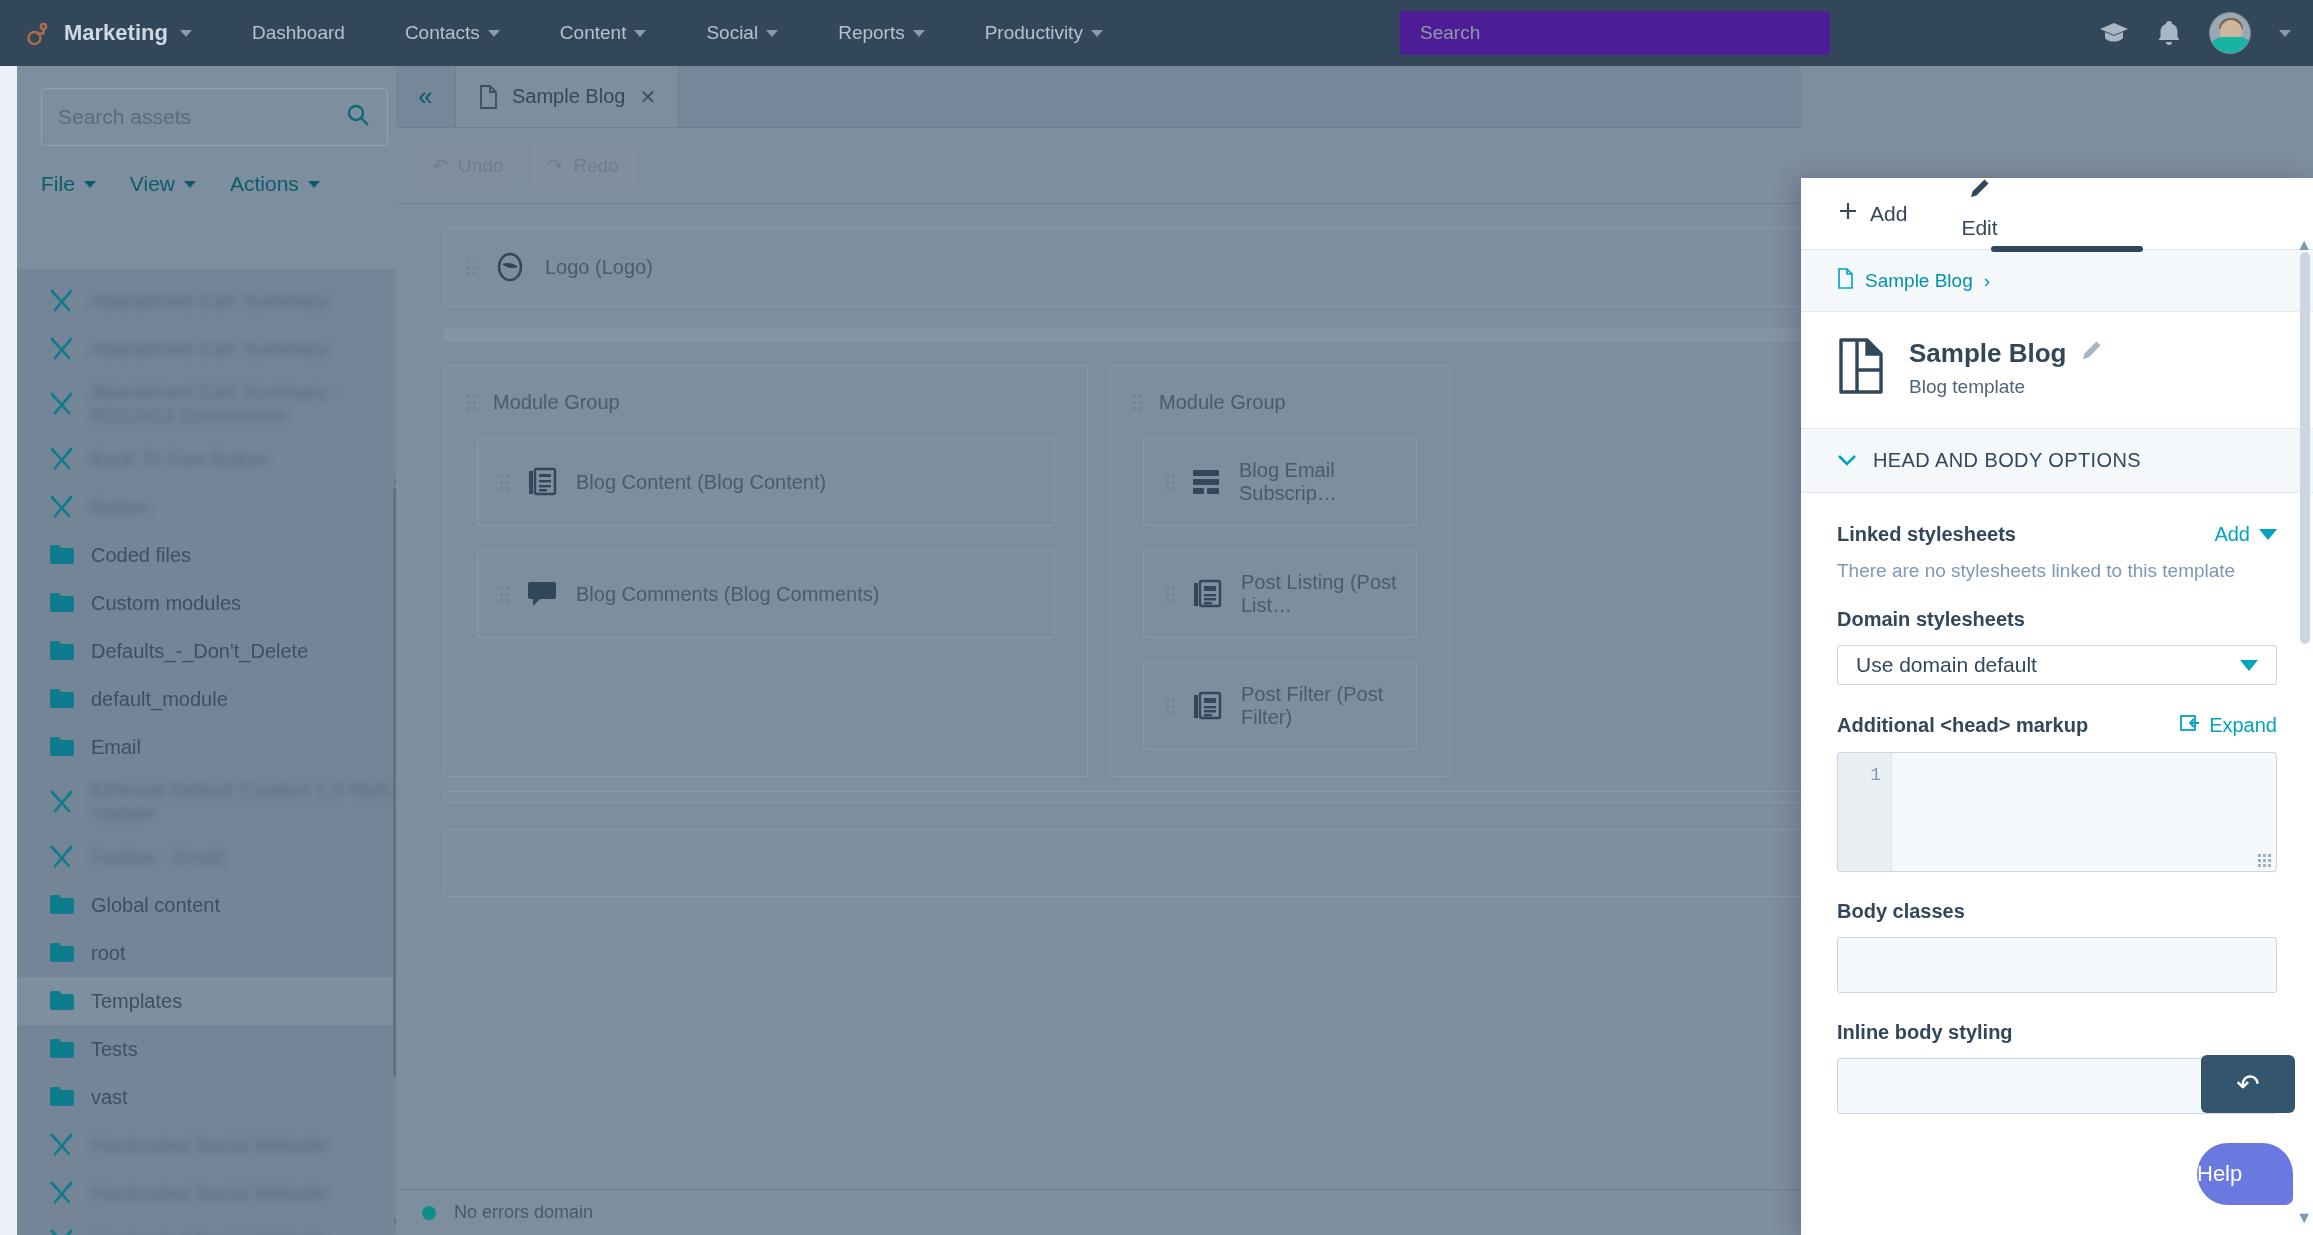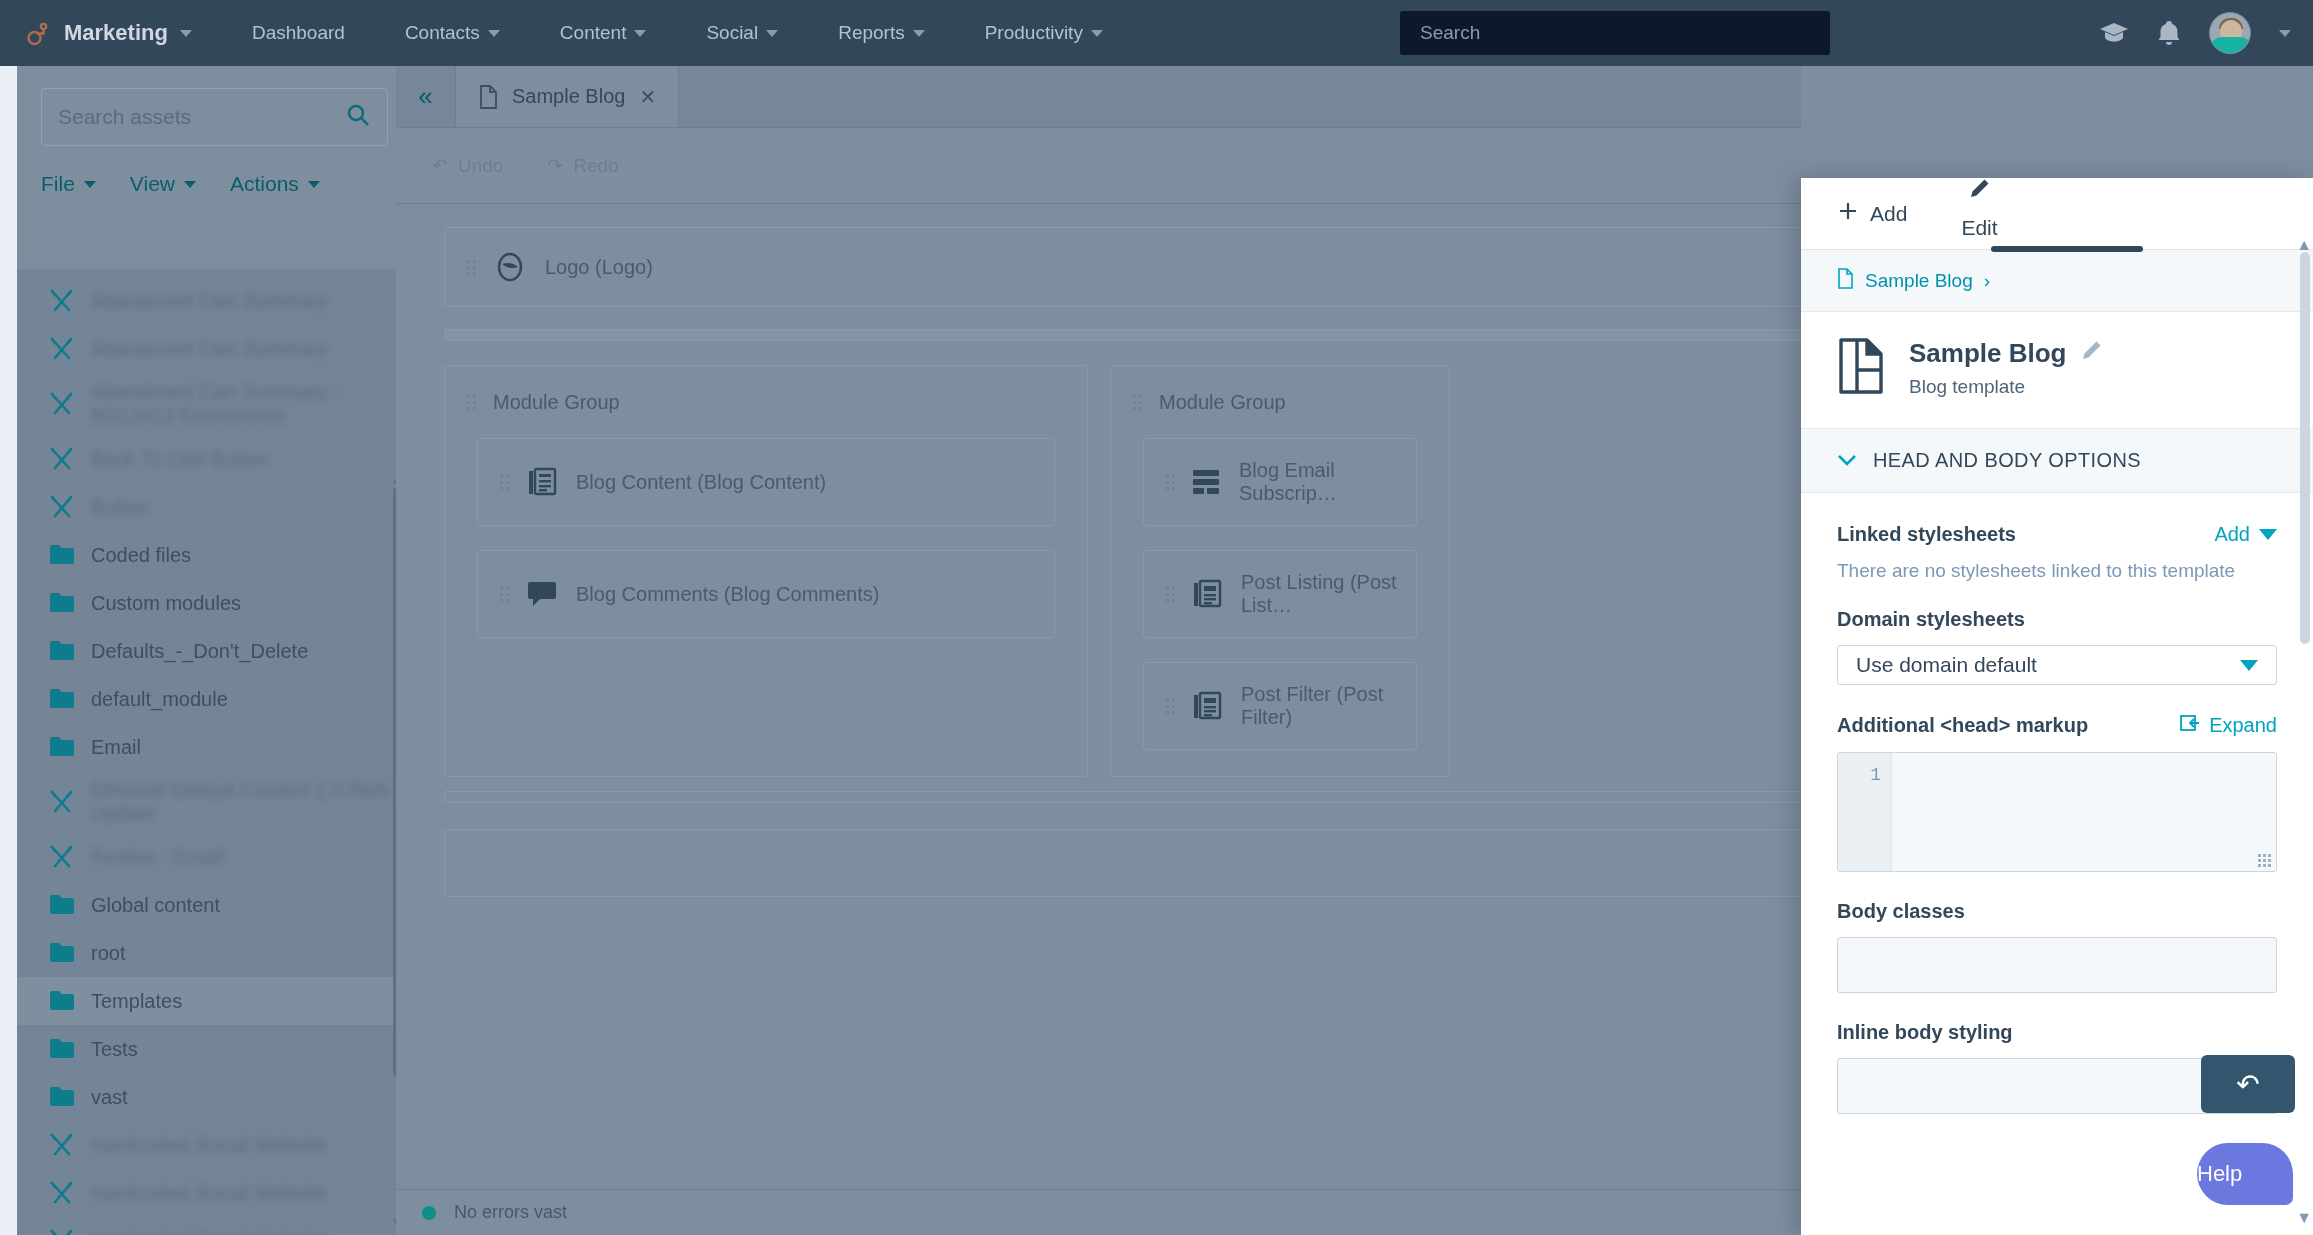--- a/index.html
+++ b/index.html
@@ -36,21 +36,21 @@
   }
   .caret-d {
     width: 0; height: 0;
     border-left: 6px solid transparent;
     border-right: 6px solid transparent;
     border-top: 7px solid #8c9bab;
   }
   .nav-search {
     position: absolute; left: 1400px; top: 11px;
     width: 430px; height: 44px;
-    background: #0f172a;
+    background: #4c1d95;
     border-radius: 3px;
     color: #8d9bab; font-size: 19px;
     display: flex; align-items: center; padding-left: 20px;
   }
   .nav-right {
     position: absolute; right: 0; top: 0; height: 66px;
     display: flex; align-items: center; gap: 28px; padding-right: 22px;
   }
   .nav-ico { color: #a9b6c3; display: flex; align-items: center; }
   .avatar {
@@ -844,21 +844,21 @@
         <div class="footer-thin"></div>
         <div class="footer-mod">
           <span>Footer</span>
         </div>
       </div>
     </div>
   </div>
 
   <div class="statusbar">
     <span class="dot-ok"></span>
-    <span>No errors vast</span>
+    <span>No errors domain</span>
     <span class="status-right">
       <span>
         <svg width="18" height="20" viewBox="0 0 18 20" fill="#3f6f82">
           <path d="M2 1 h12 a2 2 0 0 1 2 2 v14 a2 2 0 0 1 -2 2 H2 z"></path>
           <rect x="0" y="1" width="3" height="18"></rect>
         </svg>
       </span>
       <span>HubL reference</span>
     </span>
   </div>

